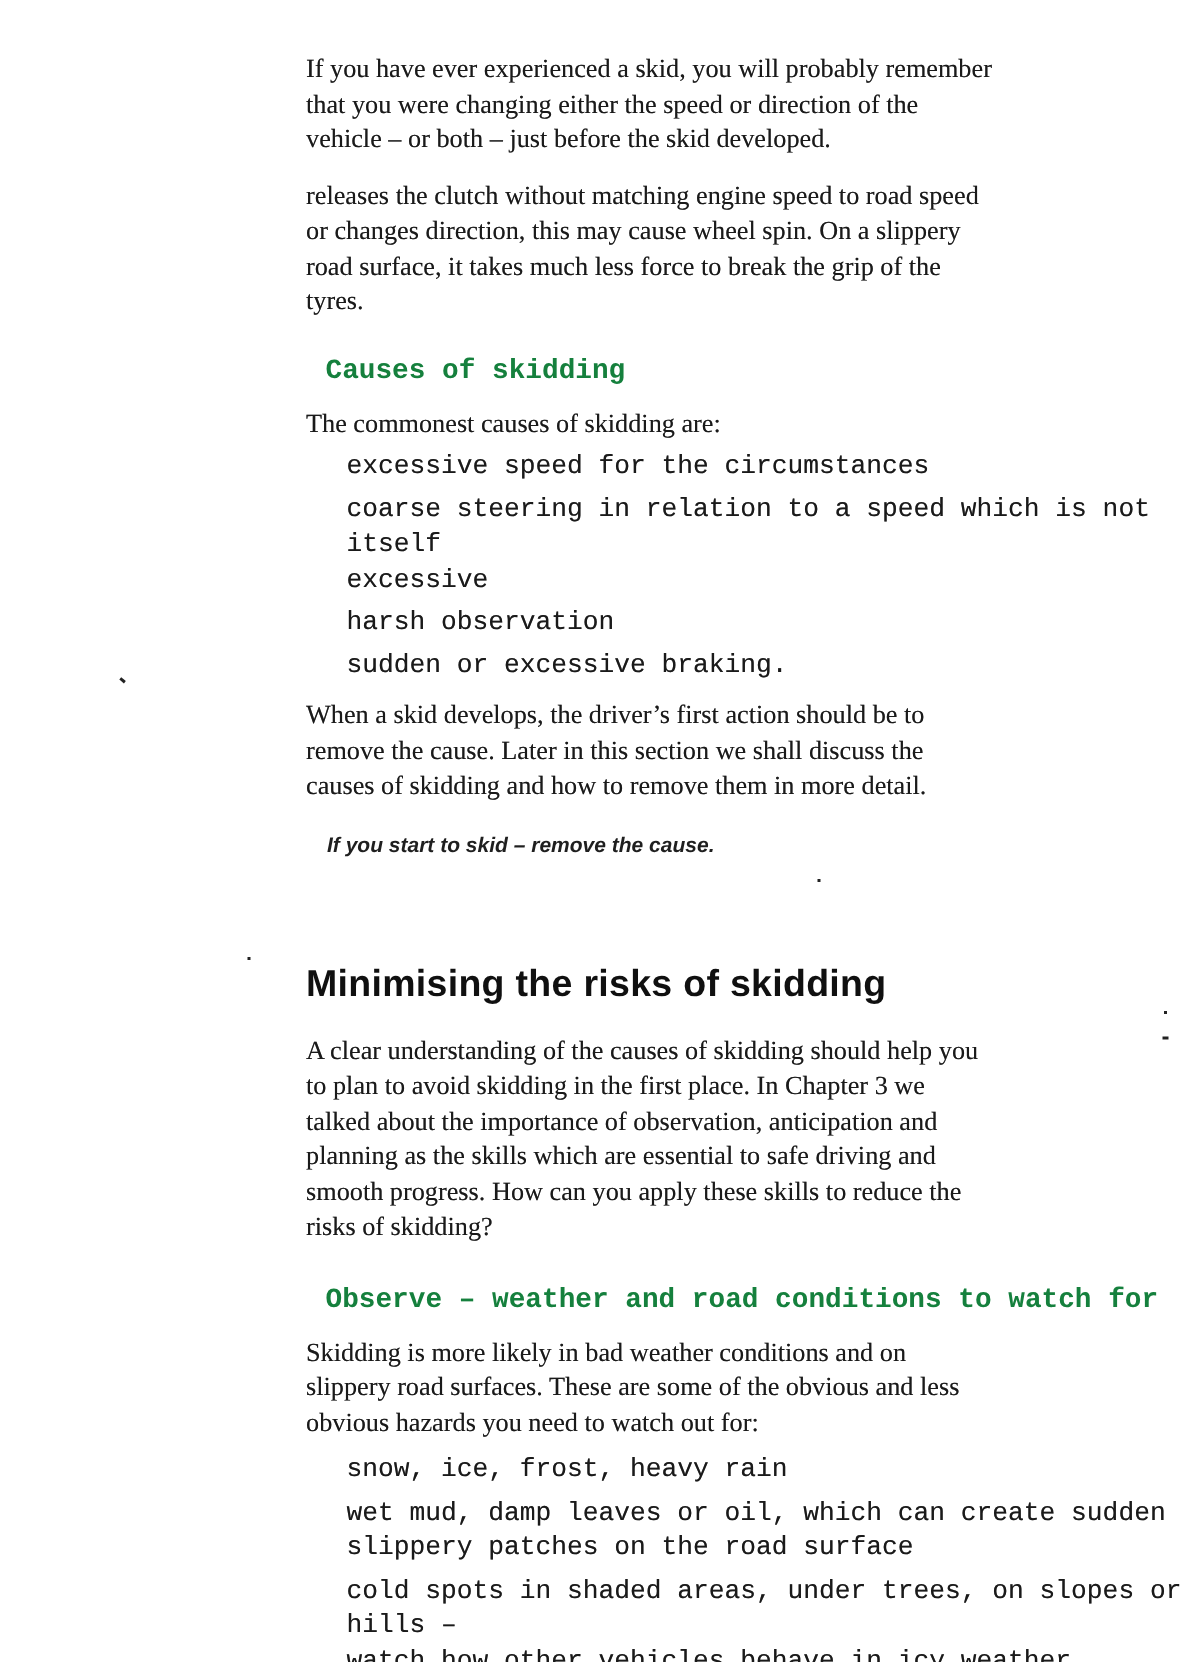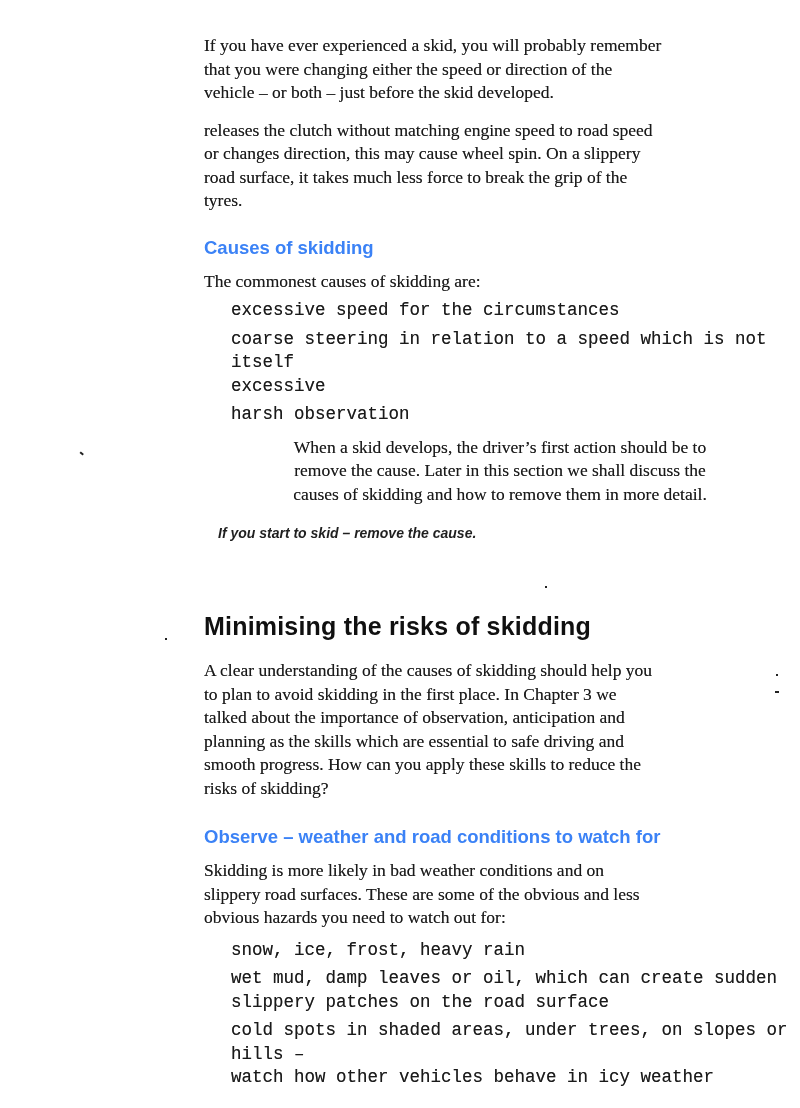--- a/index.html
+++ b/index.html
@@ -25,44 +25,44 @@
   .para {
     white-space: pre-line;
     font-size: 17.5px;
     line-height: 23.5px;
     margin: 0;
     text-shadow: 0 0 0.4px rgba(20,20,20,0.55);
   }
   .para + .para { margin-top: 14px; }
 
   .subheading {
-    font-family: Liberation Sans, sans-serif;
+    font-family: Liberation Mono, monospace;
     font-weight: 700;
     font-size: 18.5px;
     line-height: 21px;
-    margin: 0;
-    color: #3b82f6;
+    margin: 13px;
+    color: #15803d;
   }
   .h-causes { margin-top: 24px; }
   .lead { margin-top: 12px; }
 
   .plainlist {
     margin: 6px 0 0 0;
     padding: 0 0 0 27px;
     list-style: none;
   }
   .plainlist .li {
     white-space: pre-line;
     font-size: 17.5px;
     line-height: 23.5px;
     margin: 0 0 5px 0;
     text-shadow: 0 0 0.4px rgba(20,20,20,0.55);
     font-family: Liberation Mono, monospace;
   }
-  .p-after-list { margin-top: 9px; text-align: center; }
+  .p-after-list { margin-top: 9px; }
 
   .caption {
     font-family: "Liberation Sans", sans-serif;
     font-style: italic;
     font-weight: 700;
     font-size: 14px;
     line-height: 18px;
     margin: 18px 0 0 14px;
     color: #1f1f1f;
   }
@@ -112,20 +112,21 @@
 
     <h3 class="subheading h-causes">Causes of skidding</h3>
 
     <p class="para lead">The commonest causes of skidding are:</p>
 
     <ul class="plainlist">
       <li class="li">excessive speed for the circumstances</li>
       <li class="li">coarse steering in relation to a speed which is not itself
 excessive</li>
       <li class="li">harsh observation</li>
+      <li class="li">sudden or excessive braking.</li>
     </ul>
 
     <p class="para p-after-list">When a skid develops, the driver’s first action should be to
 remove the cause. Later in this section we shall discuss the
 causes of skidding and how to remove them in more detail.</p>
 
     <p class="caption">If you start to skid – remove the cause.</p>
 
     <h1 class="mainheading">Minimising the risks of skidding</h1>
 

